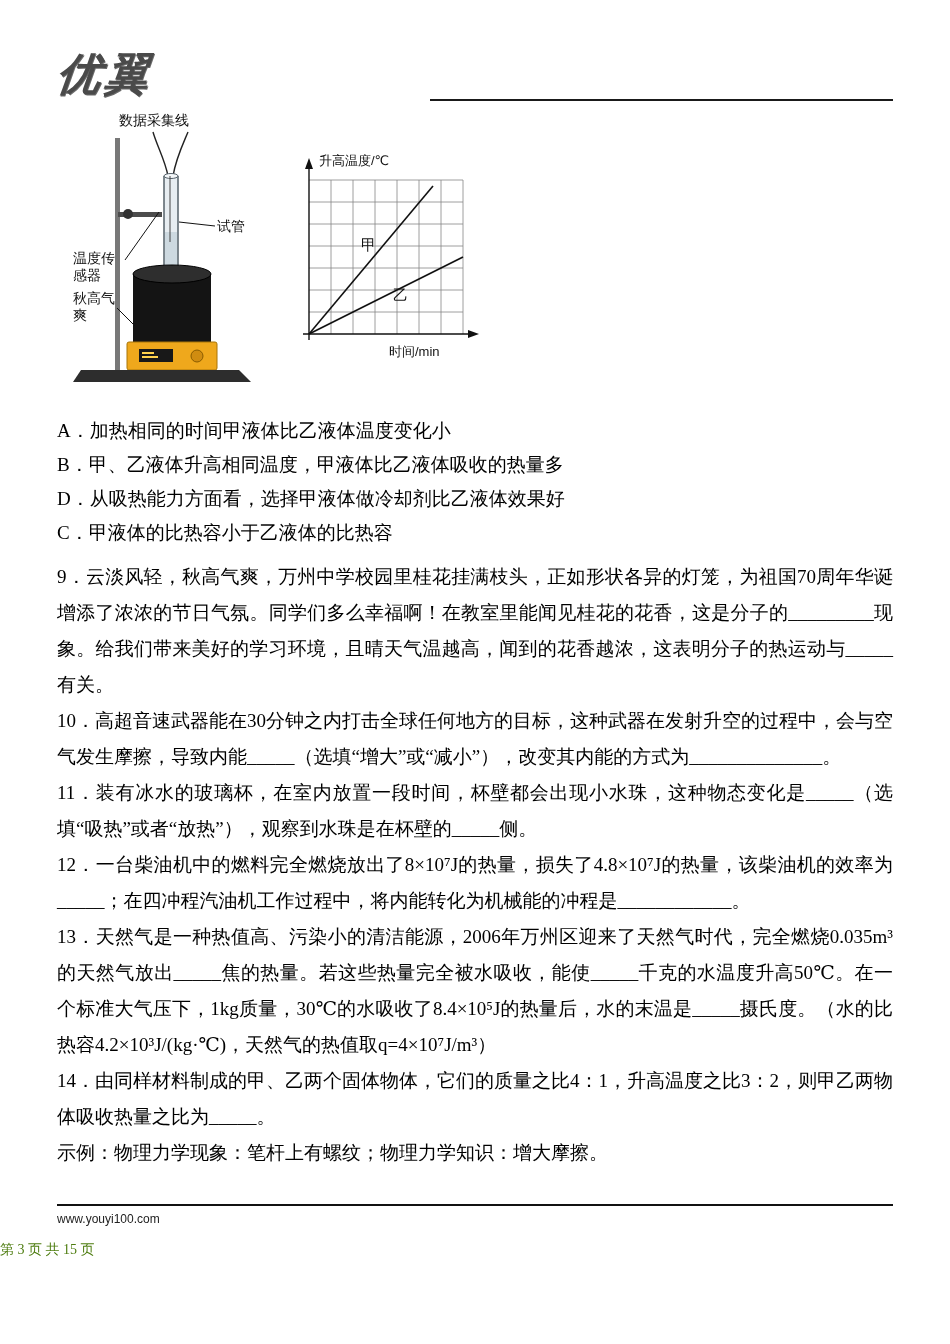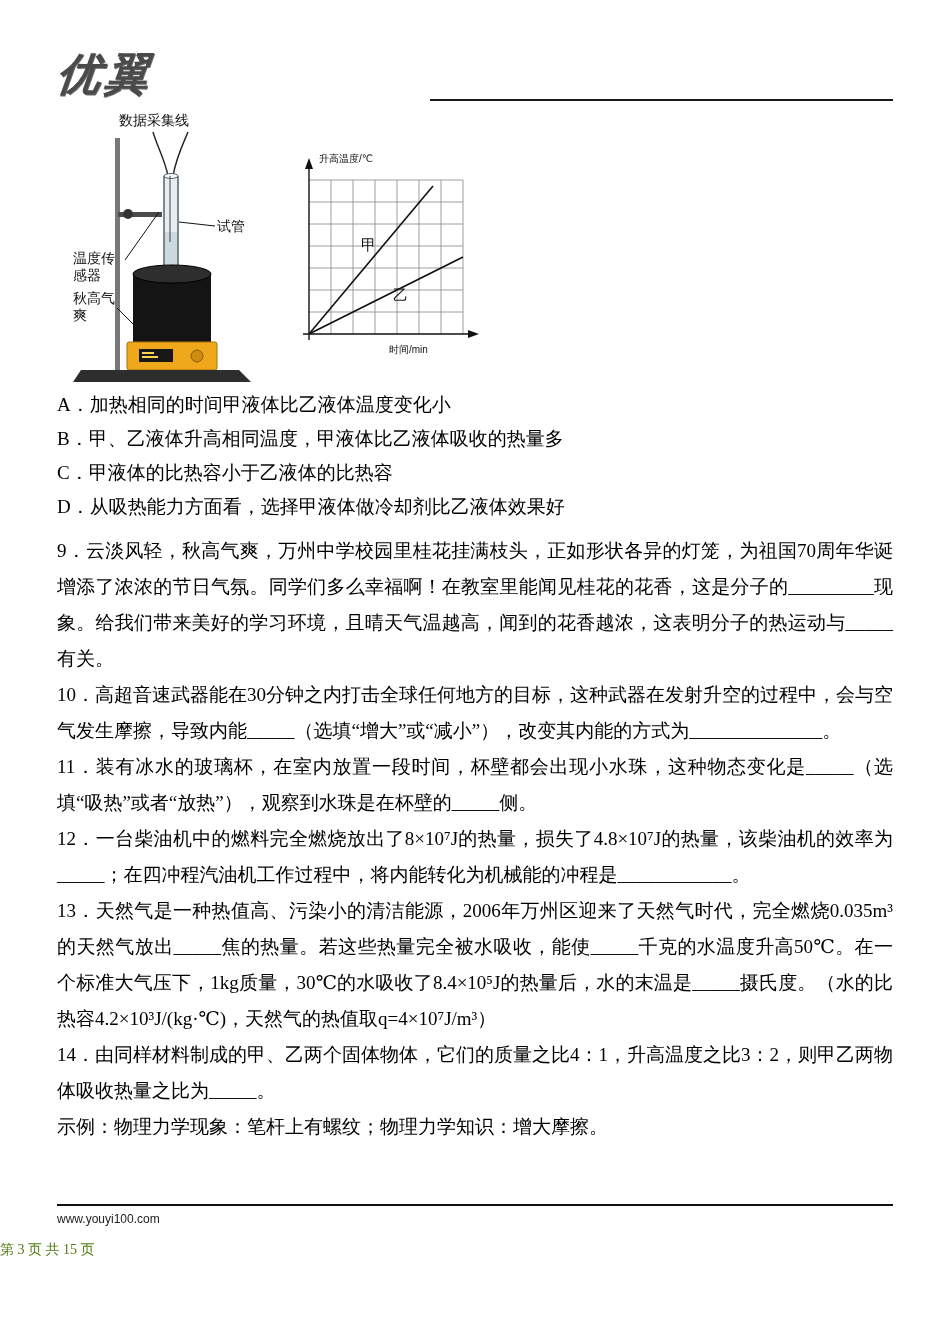--- a/index.html
+++ b/index.html
@@ -22,26 +22,26 @@
   .figure-row { display:flex; margin:6px 0 0 14px; height:276px; }
   .apparatus { position:relative; width:196px; height:272px; flex:none; }
   .apparatus svg { position:absolute; left:0; top:0; }
   .lbl {
     position:absolute; font-size:14px; line-height:17px; color:#111;
     font-family:"Liberation Sans","DejaVu Sans",sans-serif; white-space:normal;
   }
   .graph { position:relative; width:200px; height:235px; flex:none; margin-left:30px; margin-top:38px; }
   .graph svg { position:absolute; left:0; top:0; }
   .glbl {
-    position:absolute; font-size:10px; color:#111;
+    position:absolute; font-size:13px; color:#111;
     font-family:"Liberation Sans","DejaVu Sans",sans-serif;
   }
   .series-lbl { position:absolute; font-size:15px; color:#111; font-family:"Liberation Serif",serif; }
   
-  .options { }
+  .options { margin-top:26px; }
   .option { font-size:19px; line-height:34px; text-align:justify; }
   
   .questions { margin-top:9px; }
   .q { font-size:19px; line-height:36px; text-align:justify; }
   
   .footer-rule { position:absolute; left:57px; right:57px; top:1204px; height:2px; background:#111; }
   .site {
     position:absolute; left:57px; top:1212px; font-size:12px; color:#222;
     font-family:"Liberation Sans","DejaVu Sans",sans-serif;
   }
@@ -128,22 +128,22 @@
       <span class="series-lbl" style="left:64px; top:86px;">甲</span>
       <span class="series-lbl" style="left:96px; top:136px;">乙</span>
       <span class="glbl" style="left:92px; top:193px;">时间/min</span>
     </div>
 
   </div>
 
   <div class="options">
     <p class="option">A．加热相同的时间甲液体比乙液体温度变化小</p>
     <p class="option">B．甲、乙液体升高相同温度，甲液体比乙液体吸收的热量多</p>
+    <p class="option">D．从吸热能力方面看，选择甲液体做冷却剂比乙液体效果好</p>
     <p class="option">C．甲液体的比热容小于乙液体的比热容</p>
-    <p class="option">D．从吸热能力方面看，选择甲液体做冷却剂比乙液体效果好</p>
   </div>
 
   <div class="questions">
     <p class="q">9．云淡风轻，秋高气爽，万州中学校园里桂花挂满枝头，正如形状各异的灯笼，为祖国70周年华诞增添了浓浓的节日气氛。同学们多么幸福啊！在教室里能闻见桂花的花香，这是分子的_________现象。给我们带来美好的学习环境，且晴天气温越高，闻到的花香越浓，这表明分子的热运动与_____有关。</p>
     <p class="q">10．高超音速武器能在30分钟之内打击全球任何地方的目标，这种武器在发射升空的过程中，会与空气发生摩擦，导致内能_____（选填“增大”或“减小”），改变其内能的方式为______________。</p>
     <p class="q">11．装有冰水的玻璃杯，在室内放置一段时间，杯壁都会出现小水珠，这种物态变化是_____（选填“吸热”或者“放热”），观察到水珠是在杯壁的_____侧。</p>
     <p class="q">12．一台柴油机中的燃料完全燃烧放出了8×10⁷J的热量，损失了4.8×10⁷J的热量，该柴油机的效率为_____；在四冲程汽油机工作过程中，将内能转化为机械能的冲程是____________。</p>
     <p class="q">13．天然气是一种热值高、污染小的清洁能源，2006年万州区迎来了天然气时代，完全燃烧0.035m³的天然气放出_____焦的热量。若这些热量完全被水吸收，能使_____千克的水温度升高50℃。在一个标准大气压下，1kg质量，30℃的水吸收了8.4×10⁵J的热量后，水的末温是_____摄氏度。（水的比热容4.2×10³J/(kg·℃)，天然气的热值取q=4×10⁷J/m³）</p>
     <p class="q">14．由同样材料制成的甲、乙两个固体物体，它们的质量之比4：1，升高温度之比3：2，则甲乙两物体吸收热量之比为_____。</p>
     <p class="q">示例：物理力学现象：笔杆上有螺纹；物理力学知识：增大摩擦。</p>

